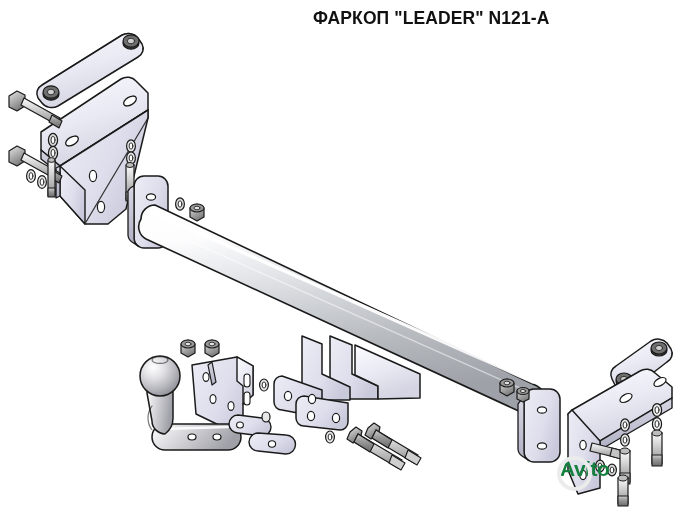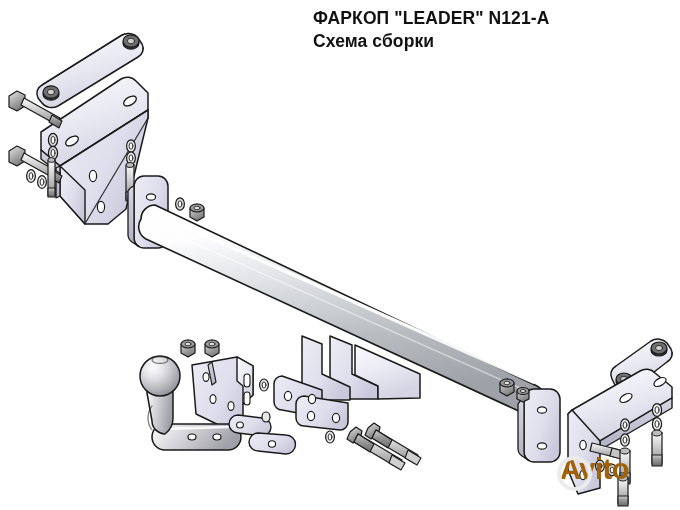--- a/index.html
+++ b/index.html
@@ -41,23 +41,23 @@
   }
   #watermark {
     position: absolute;
     left: 560px;
     top: 452px;
     z-index: 30;
     pointer-events: none;
     user-select: none;
   }
   #watermark .wm-text {
-    font-size: 29px;
+    font-size: 21px;
     font-weight: bold;
-    color: #a16207;
+    color: #15803d;
     letter-spacing: -0.5px;
     line-height: 34px;
     white-space: nowrap;
   }
   #watermark .wm-mark {
     position: absolute;
     left: -3px;
     top: 4px;
     width: 27px;
     height: 27px;
@@ -65,21 +65,20 @@
     border-radius: 50%;
   }
 </style>
 </head>
 <body>
 
 <div id="page">
 
   <div id="title-block">
     <div class="tline">ФАРКОП "LEADER" N121-A</div>
-    <div class="tline">Схема сборки</div>
   </div>
 
   <svg id="diagram" viewBox="0 0 680 510">
     <defs>
       <linearGradient id="gTube" x1="0" y1="0" x2="0.25" y2="1">
         <stop offset="0%" stop-color="#ffffff"></stop>
         <stop offset="18%" stop-color="#fdfdfe"></stop>
         <stop offset="42%" stop-color="#dfe1e5"></stop>
         <stop offset="72%" stop-color="#b9bdc2"></stop>
         <stop offset="100%" stop-color="#9ea2a8"></stop>

